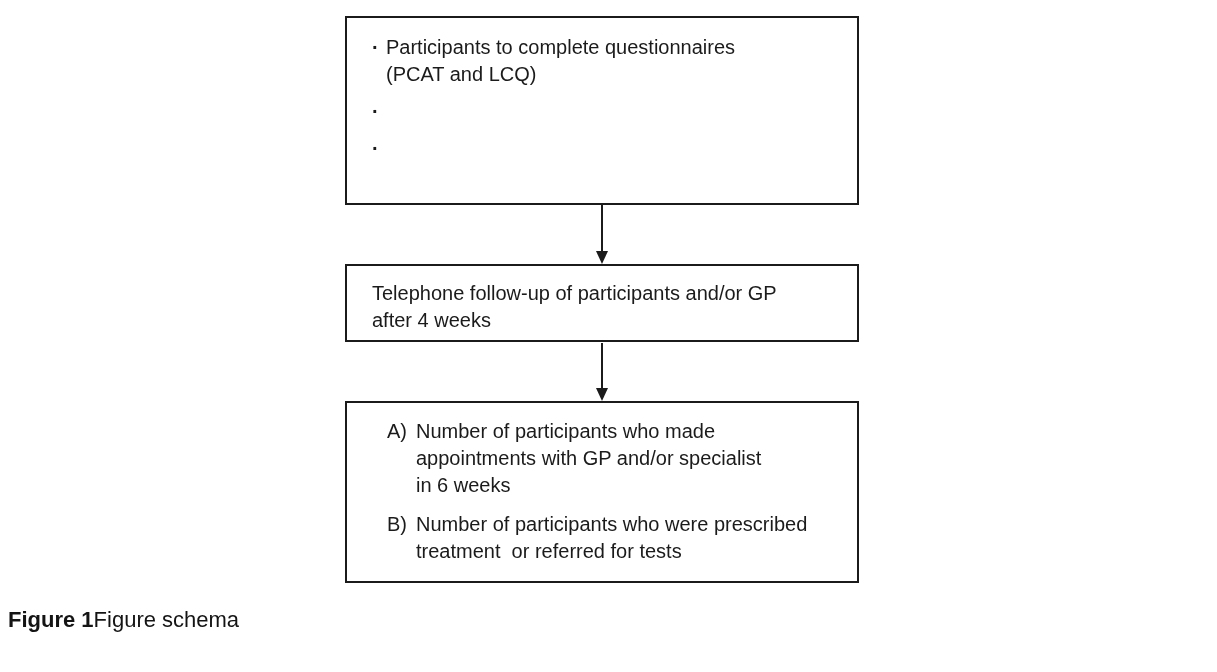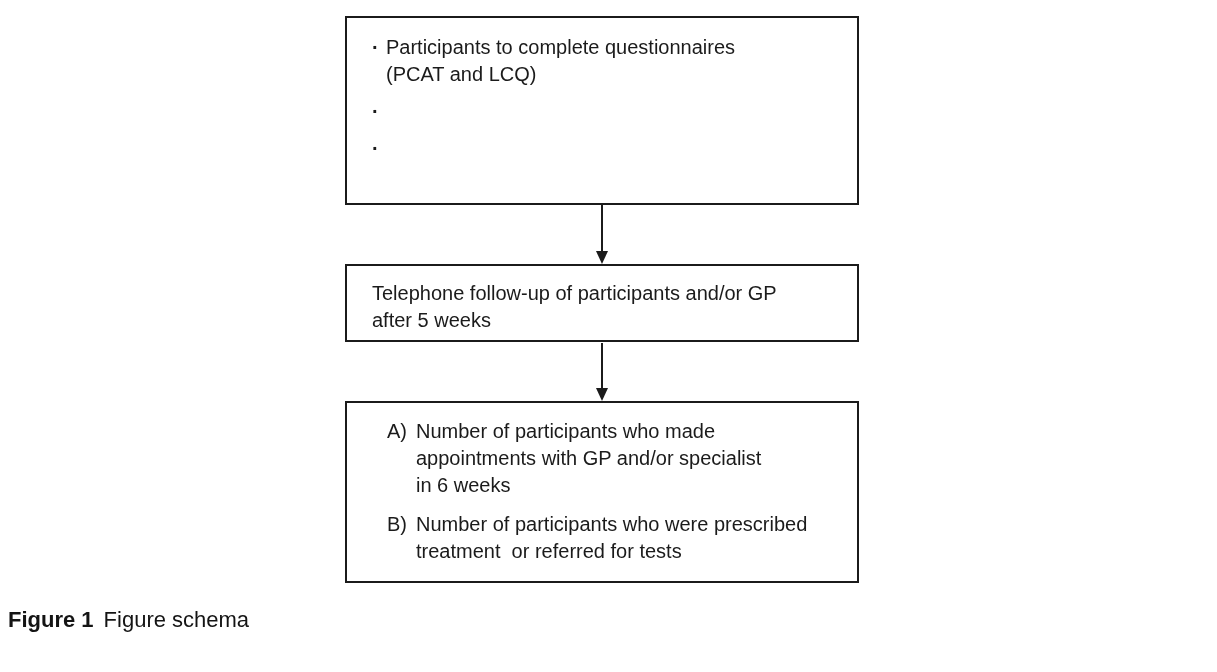--- a/index.html
+++ b/index.html
@@ -53,21 +53,21 @@
     border-top: 13px solid #1b1b1b;
   }
 
   .figure-caption {
     position: absolute;
     left: 8px; top: 606px;
     font-size: 22px;
     line-height: 28px;
     color: #141414;
   }
-  .caption-label { font-weight: bold; margin-right: 10px; }
+  .caption-label { font-weight: bold; margin-right: 0; }
 </style>
 </head>
 <body>
 
 <div class="page">
 
   <div class="flow-box box-1">
     <div class="bullet-item">
       <span class="bullet-glyph">·</span>
       <span class="item-text">Participants to complete questionnaires
@@ -81,21 +81,21 @@
     </div>
   </div>
 
   <div class="arrow arrow-1">
     <div class="arrow-line"></div>
     <div class="arrow-head"></div>
   </div>
 
   <div class="flow-box box-2">
     <span class="item-text">Telephone follow-up of participants and/or GP
-after 5 weeks</span>
+after 4 weeks</span>
   </div>
 
   <div class="arrow arrow-2">
     <div class="arrow-line"></div>
     <div class="arrow-head"></div>
   </div>
 
   <div class="flow-box box-3">
     <div class="lettered-item">
       <span class="item-letter">A)</span>

